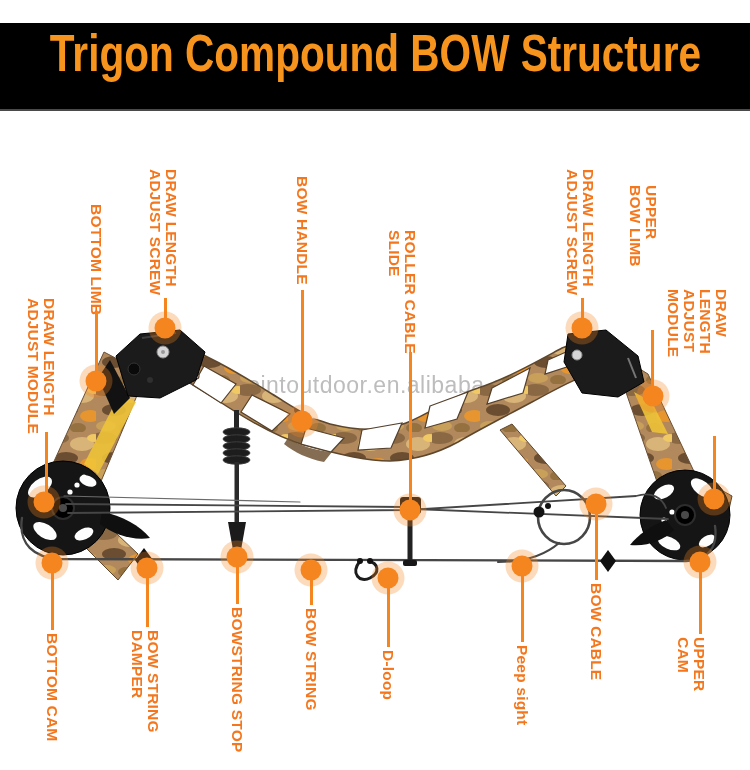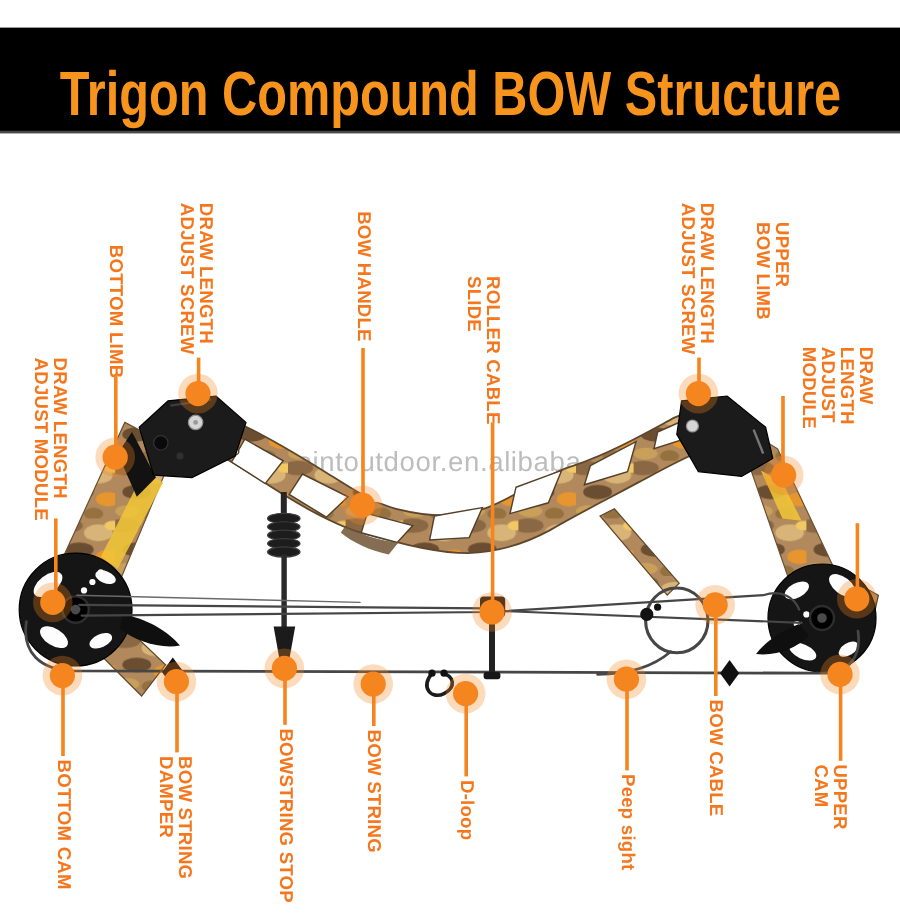--- a/index.html
+++ b/index.html
@@ -1,21 +1,21 @@
 <!DOCTYPE html>
 <html><head>
 <meta charset="utf-8">
 <style>
   html,body{margin:0;padding:0;background:#ffffff;}
   body{width:750px;height:770px;position:relative;overflow:hidden;
        font-family:"Liberation Sans","DejaVu Sans",sans-serif;}
 
   
   .banner{position:absolute;left:0;top:23px;width:750px;height:86px;background:#000;
-          border-bottom:2px solid #4a4a4a;display:flex;align-items:flex-end;justify-content:center;}
+          border-bottom:2px solid #4a4a4a;display:flex;align-items:flex-start;justify-content:center;}
   .banner .title{color:#F7941D;font-size:52px;font-weight:bold;white-space:nowrap;
           transform:scaleX(.78);letter-spacing:0px;}
 
   
   .watermark{position:absolute;left:375px;top:385px;transform:translate(-50%,-50%);
           color:#bdbdbd;font-size:23px;white-space:nowrap;letter-spacing:.5px;z-index:1;}
 
   
   .bow{position:absolute;left:0;top:0;width:750px;height:770px;z-index:2;}
 

